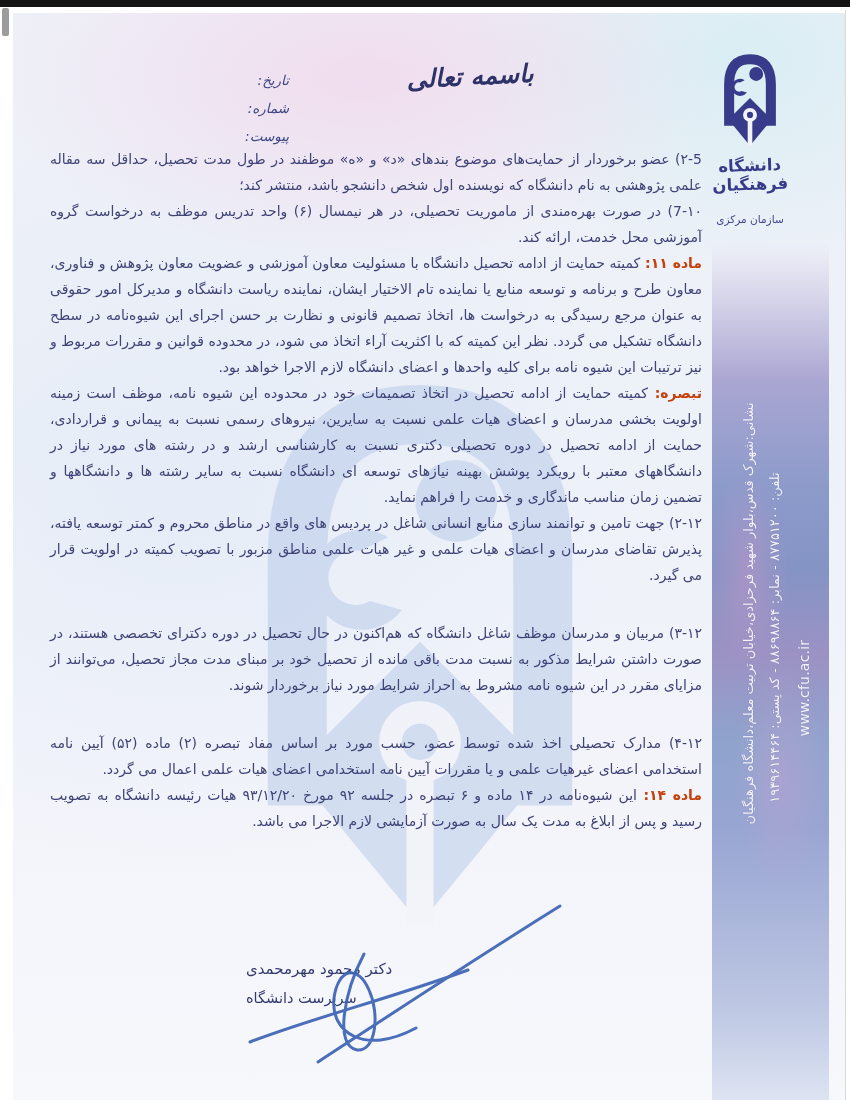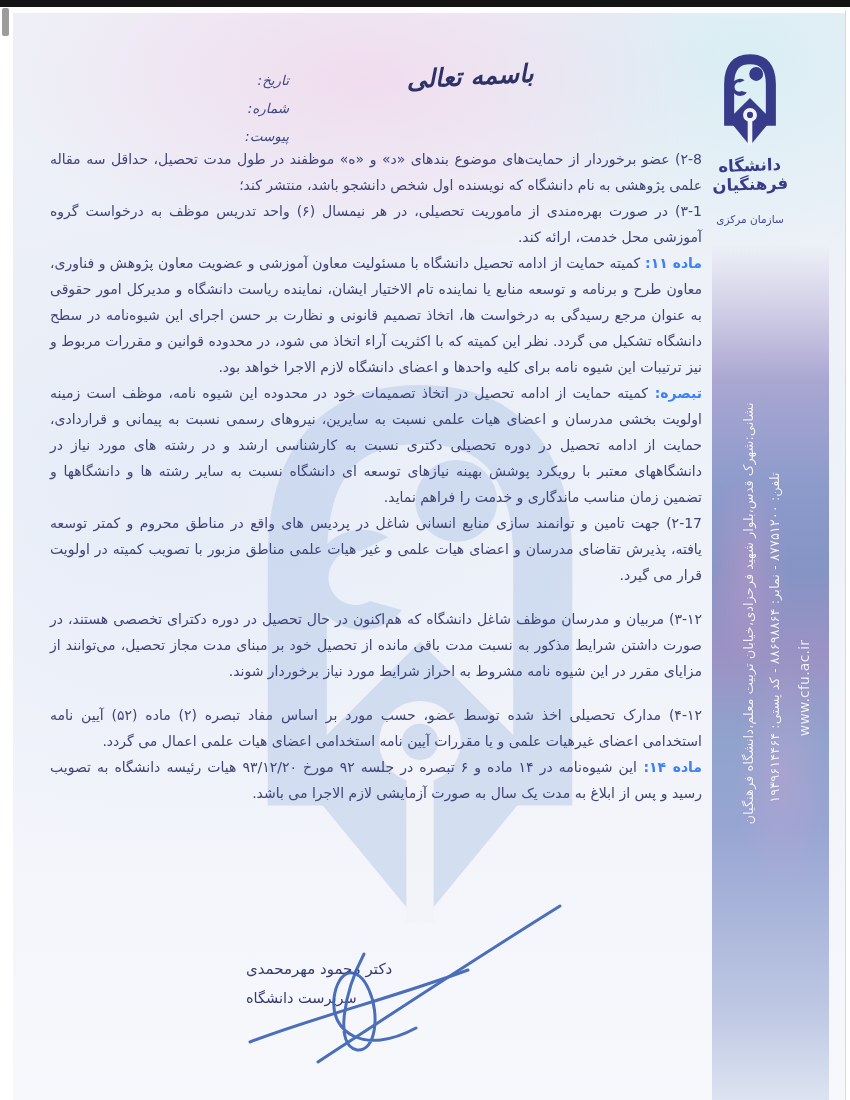--- a/index.html
+++ b/index.html
@@ -62,22 +62,22 @@
   .watermark{position:absolute;left:185px;top:360px;width:470px;height:600px;color:#b5c8e8;opacity:.5;z-index:1;}
   .watermark svg{width:100%;height:100%;}
 
   
   .content{
     position:absolute;left:50px;top:146px;width:652px;z-index:2;
     direction:rtl;text-align:justify;
     font-size:14px;line-height:26px;color:#3f4376;
   }
   .para{margin:0;}
-  .para.gap{margin-top:18px;}
-  .para b{color:#3b82f6;}
+  .para.gap{margin-top:32px;}
+  .para b{color:#c2410c;}
 
   
   .sig-block{position:absolute;left:246px;top:960px;width:230px;z-index:2;direction:rtl;text-align:left;color:#343a6e;}
   .sig-name{font-size:15px;}
   .sig-title{font-size:14.5px;margin-top:12px;}
   .sig-scribble{position:absolute;left:240px;top:896px;z-index:3;}
 </style>
 </head>
 <body>
 
@@ -118,25 +118,25 @@
 </div>
 
 <div class="bismillah">باسمه تعالی</div>
 <div class="hdr-fields">
     <div class="hdr-field">تاریخ:</div>
     <div class="hdr-field">شماره:</div>
     <div class="hdr-field">پیوست:</div>
   </div>
 
 <div class="content" dir="rtl">
-    <div class="para">۲-8) عضو برخوردار از حمایت‌های موضوع بندهای «د» و «ه» موظفند در طول مدت تحصیل، حداقل سه مقاله علمی پژوهشی به نام دانشگاه که نویسنده اول شخص دانشجو باشد، منتشر کند؛</div>
-    <div class="para">۳-1) در صورت بهره‌مندی از ماموریت تحصیلی، در هر نیمسال (۶) واحد تدریس موظف به درخواست گروه آموزشی محل خدمت، ارائه کند.</div>
+    <div class="para">۲-5) عضو برخوردار از حمایت‌های موضوع بندهای «د» و «ه» موظفند در طول مدت تحصیل، حداقل سه مقاله علمی پژوهشی به نام دانشگاه که نویسنده اول شخص دانشجو باشد، منتشر کند؛</div>
+    <div class="para">7-۱۰) در صورت بهره‌مندی از ماموریت تحصیلی، در هر نیمسال (۶) واحد تدریس موظف به درخواست گروه آموزشی محل خدمت، ارائه کند.</div>
     <div class="para"><b>ماده ۱۱: </b>کمیته حمایت از ادامه تحصیل دانشگاه با مسئولیت معاون آموزشی و عضویت معاون پژوهش و فناوری، معاون طرح و برنامه و توسعه منابع یا نماینده تام الاختیار ایشان، نماینده ریاست دانشگاه و مدیرکل امور حقوقی به عنوان مرجع رسیدگی به درخواست ها، اتخاذ تصمیم قانونی و نظارت بر حسن اجرای این شیوه‌نامه در سطح دانشگاه تشکیل می گردد. نظر این کمیته که با اکثریت آراء اتخاذ می شود، در محدوده قوانین و مقررات مربوط و نیز ترتیبات این شیوه نامه برای کلیه واحدها و اعضای دانشگاه لازم الاجرا خواهد بود.</div>
     <div class="para"><b>تبصره: </b>کمیته حمایت از ادامه تحصیل در اتخاذ تصمیمات خود در محدوده این شیوه نامه، موظف است زمینه اولویت بخشی مدرسان و اعضای هیات علمی نسبت به سایرین، نیروهای رسمی نسبت به پیمانی و قراردادی، حمایت از ادامه تحصیل در دوره تحصیلی دکتری نسبت به کارشناسی ارشد و در رشته های مورد نیاز در دانشگاههای معتبر با رویکرد پوشش بهینه نیازهای توسعه ای دانشگاه نسبت به سایر رشته ها و دانشگاهها و تضمین زمان مناسب ماندگاری و خدمت را فراهم نماید.</div>
-    <div class="para">۲-17) جهت تامین و توانمند سازی منابع انسانی شاغل در پردیس های واقع در مناطق محروم و کمتر توسعه یافته، پذیرش تقاضای مدرسان و اعضای هیات علمی و غیر هیات علمی مناطق مزبور با تصویب کمیته در اولویت قرار می گیرد.</div>
+    <div class="para">۲-۱۲) جهت تامین و توانمند سازی منابع انسانی شاغل در پردیس های واقع در مناطق محروم و کمتر توسعه یافته، پذیرش تقاضای مدرسان و اعضای هیات علمی و غیر هیات علمی مناطق مزبور با تصویب کمیته در اولویت قرار می گیرد.</div>
     <div class="para gap">۳-۱۲) مربیان و مدرسان موظف شاغل دانشگاه که هم‌اکنون در حال تحصیل در دوره دکترای تخصصی هستند، در صورت داشتن شرایط مذکور به نسبت مدت باقی مانده از تحصیل خود بر مبنای مدت مجاز تحصیل، می‌توانند از مزایای مقرر در این شیوه نامه مشروط به احراز شرایط مورد نیاز برخوردار شوند.</div>
     <div class="para gap">۴-۱۲) مدارک تحصیلی اخذ شده توسط عضو، حسب مورد بر اساس مفاد تبصره (۲) ماده (۵۲) آیین نامه استخدامی اعضای غیرهیات علمی و یا مقررات آیین نامه استخدامی اعضای هیات علمی اعمال می گردد.</div>
     <div class="para"><b>ماده ۱۴: </b>این شیوه‌نامه در ۱۴ ماده و ۶ تبصره در جلسه ۹۲ مورخ ۹۳/۱۲/۲۰ هیات رئیسه دانشگاه به تصویب رسید و پس از ابلاغ به مدت یک سال به صورت آزمایشی لازم الاجرا می باشد.</div>
   </div>
 
 <div class="sig-block">
   <div class="sig-name">دکتر محمود مهرمحمدی</div>
   <div class="sig-title">سرپرست دانشگاه</div>
 </div>
 <svg class="sig-scribble" width="340" height="175" viewBox="0 0 340 175">

